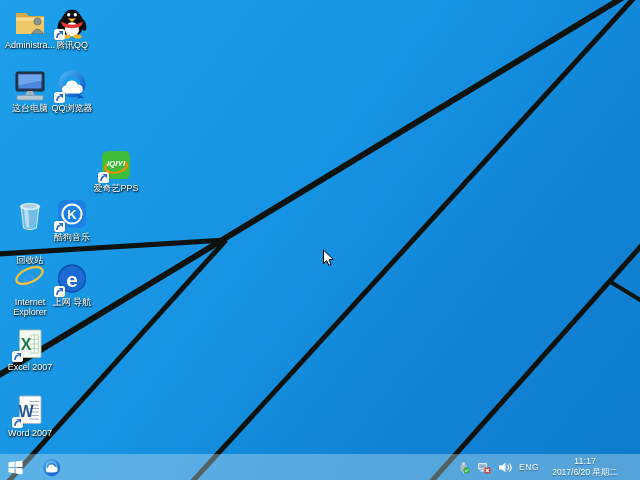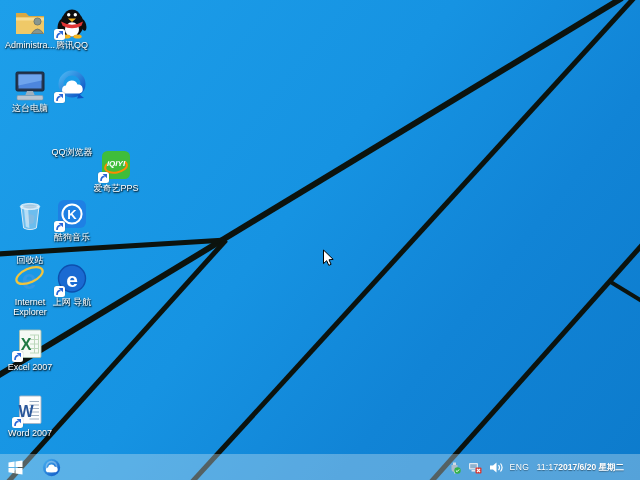--- a/index.html
+++ b/index.html
@@ -31,24 +31,24 @@
     position:absolute;left:0;bottom:0;width:640px;height:26px;
     background:rgba(203,225,240,0.38);
     display:flex;align-items:center;
   }
   .tb-start{width:30px;height:26px;display:flex;align-items:center;justify-content:center;}
   .tb-app{width:30px;height:26px;display:flex;align-items:center;justify-content:center;margin-left:6px;}
   .tb-spacer{flex:1;}
   .tray{display:flex;align-items:center;gap:7px;padding-right:16px;height:26px;}
   .tray .ticon{display:flex;align-items:center;}
   .tray-lang{font-size:8.5px;color:#fff;letter-spacing:.5px;text-shadow:0 1px 1px rgba(0,0,0,.4);}
-  .clock{display:flex;flex-direction:row;align-items:center;justify-content:space-between;
+  .clock{display:flex;flex-direction:column;align-items:center;justify-content:space-between;
     color:#fff;text-shadow:0 1px 1px rgba(0,0,0,.4);line-height:11px;min-width:78px;}
   .clock .time{font-size:9px;}
-  .clock .date{font-size:8.5px;white-space:nowrap;font-weight:bold;}
+  .clock .date{font-size:8.5px;white-space:nowrap;}
   .cursor{position:absolute;left:322px;top:249px;width:12px;height:18px;}
 </style>
 </head>
 <body>
 
 <div class="stage">
 
   <svg class="wallpaper" viewBox="0 0 640 480">
     <line x1="622" y1="-2" x2="-4" y2="377" stroke="#0c130e" stroke-width="6"></line>
     <line x1="226" y1="240" x2="-2" y2="254" stroke="#0c130e" stroke-width="5"></line>
@@ -102,21 +102,21 @@
         <rect x="3" y="4" width="28" height="19" rx="1.5" fill="#25364f" stroke="#17263c" stroke-width="1"></rect>
         <rect x="5.5" y="6.5" width="23" height="14" fill="#4d86dd"></rect>
         <path d="M5.5 6.5 h23 v6 l-23 5 z" fill="#6ea4ec"></path>
         <path d="M14 23 h6 l1.6 4 h-9.2 z" fill="#9dafbd"></path>
         <rect x="4" y="27.5" width="26" height="4.5" rx="1.2" fill="#b7c5d1" stroke="#8496a6" stroke-width=".6"></rect>
       </svg>
     </div>
     <span class="lbl">这台电脑</span>
   </div>
 
-  <div class="dicon" style="left:44px;top:68px;gap:44px;">
+  <div class="dicon" style="left:44px;top:68px;">
     <div class="art">
       <svg viewBox="0 0 34 34">
         <defs>
           <linearGradient id="qbg" x1="0" y1="0" x2="1" y2="1">
             <stop offset="0" stop-color="#49b4f2"></stop>
               <stop offset="1" stop-color="#0c54c4"></stop>
           </linearGradient>
         </defs>
         <circle cx="17" cy="16" r="11" fill="none" stroke="url(#qbg)" stroke-width="5"></circle>
         <path d="M24 26 l5 4 -7 .5 z" fill="#0c54c4"></path>

